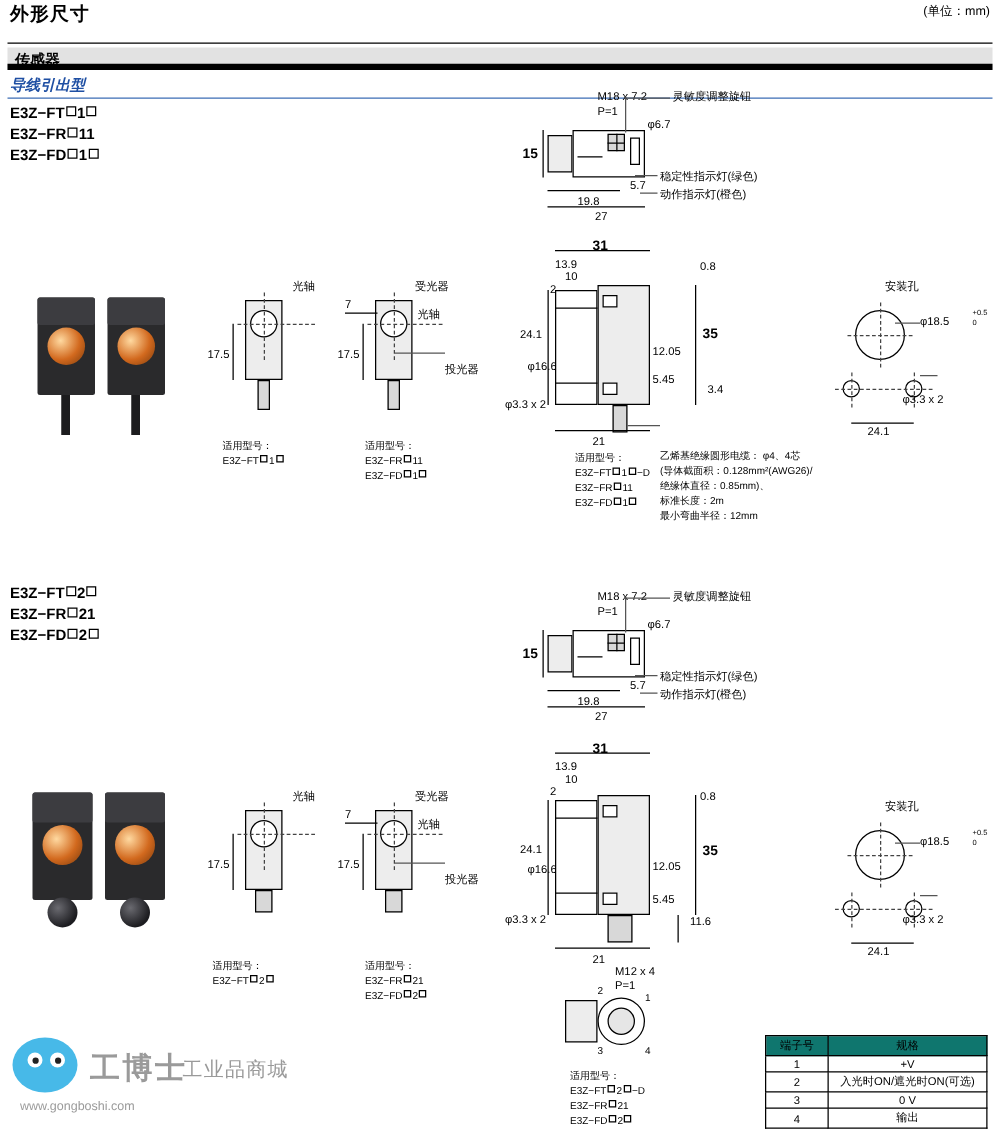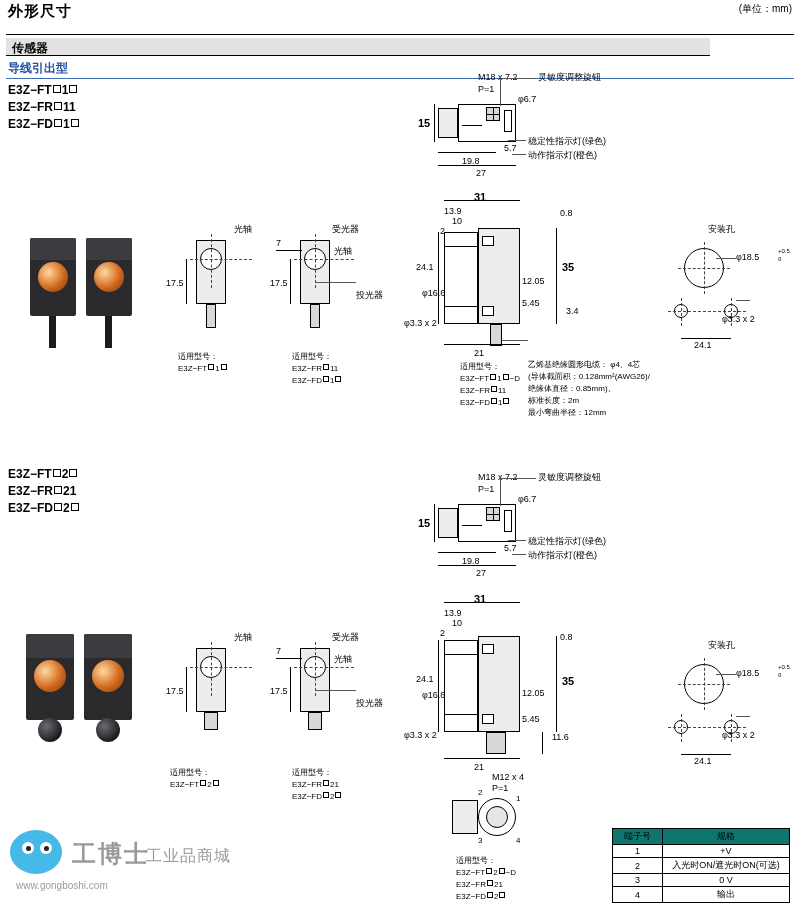--- a/index.html
+++ b/index.html
@@ -25,23 +25,23 @@
   }
   .tol-note {
     position: absolute; right: 8px; top: 18px;
     font-size: 10px; text-align: right; color: #333;
   }
   .rule-top {
     position: absolute; left: 6px; top: 34px; width: 788px;
     border-top: 1px solid #000;
   }
   .section-bar {
-    position: absolute; left: 6px; top: 38px; width: 704px; height: 18px;
+    position: absolute; left: 6px; top: 38px; width: 788px; height: 18px;
     background: #e2e2e2;
-    border-bottom: 1px solid #000000;
+    border-bottom: 5px solid #000000;
   }
   .section-bar span {
     position: absolute; left: 6px; top: 2px;
     font-size: 12px; font-weight: bold;
   }
 
   
   .subsec {
     position: absolute; width: 788px; left: 6px;
     border-bottom: 1px solid #3d6db5;
@@ -105,21 +105,21 @@
 
 <div class="page">
 
   <div class="title-main">外形尺寸</div>
   <div class="unit-note">(单位：mm)</div>
   <div class="rule-top"></div>
   <div class="section-bar">
     <span>传感器</span>
   </div>
 
-  <div class="subsec" style="top:60px;">
+  <div class="subsec" style="top:60px;font-style:italic;">
     <div class="subsec-label">导线引出型</div>
   </div>
 
   <div class="model-list" style="left:8px; top:82px;">
     <div>E3Z−FT<span class="sq"></span>1<span class="sq"></span></div>
     <div>E3Z−FR<span class="sq"></span>11</div>
     <div>E3Z−FD<span class="sq"></span>1<span class="sq"></span></div>
   </div>
 
   <div>

